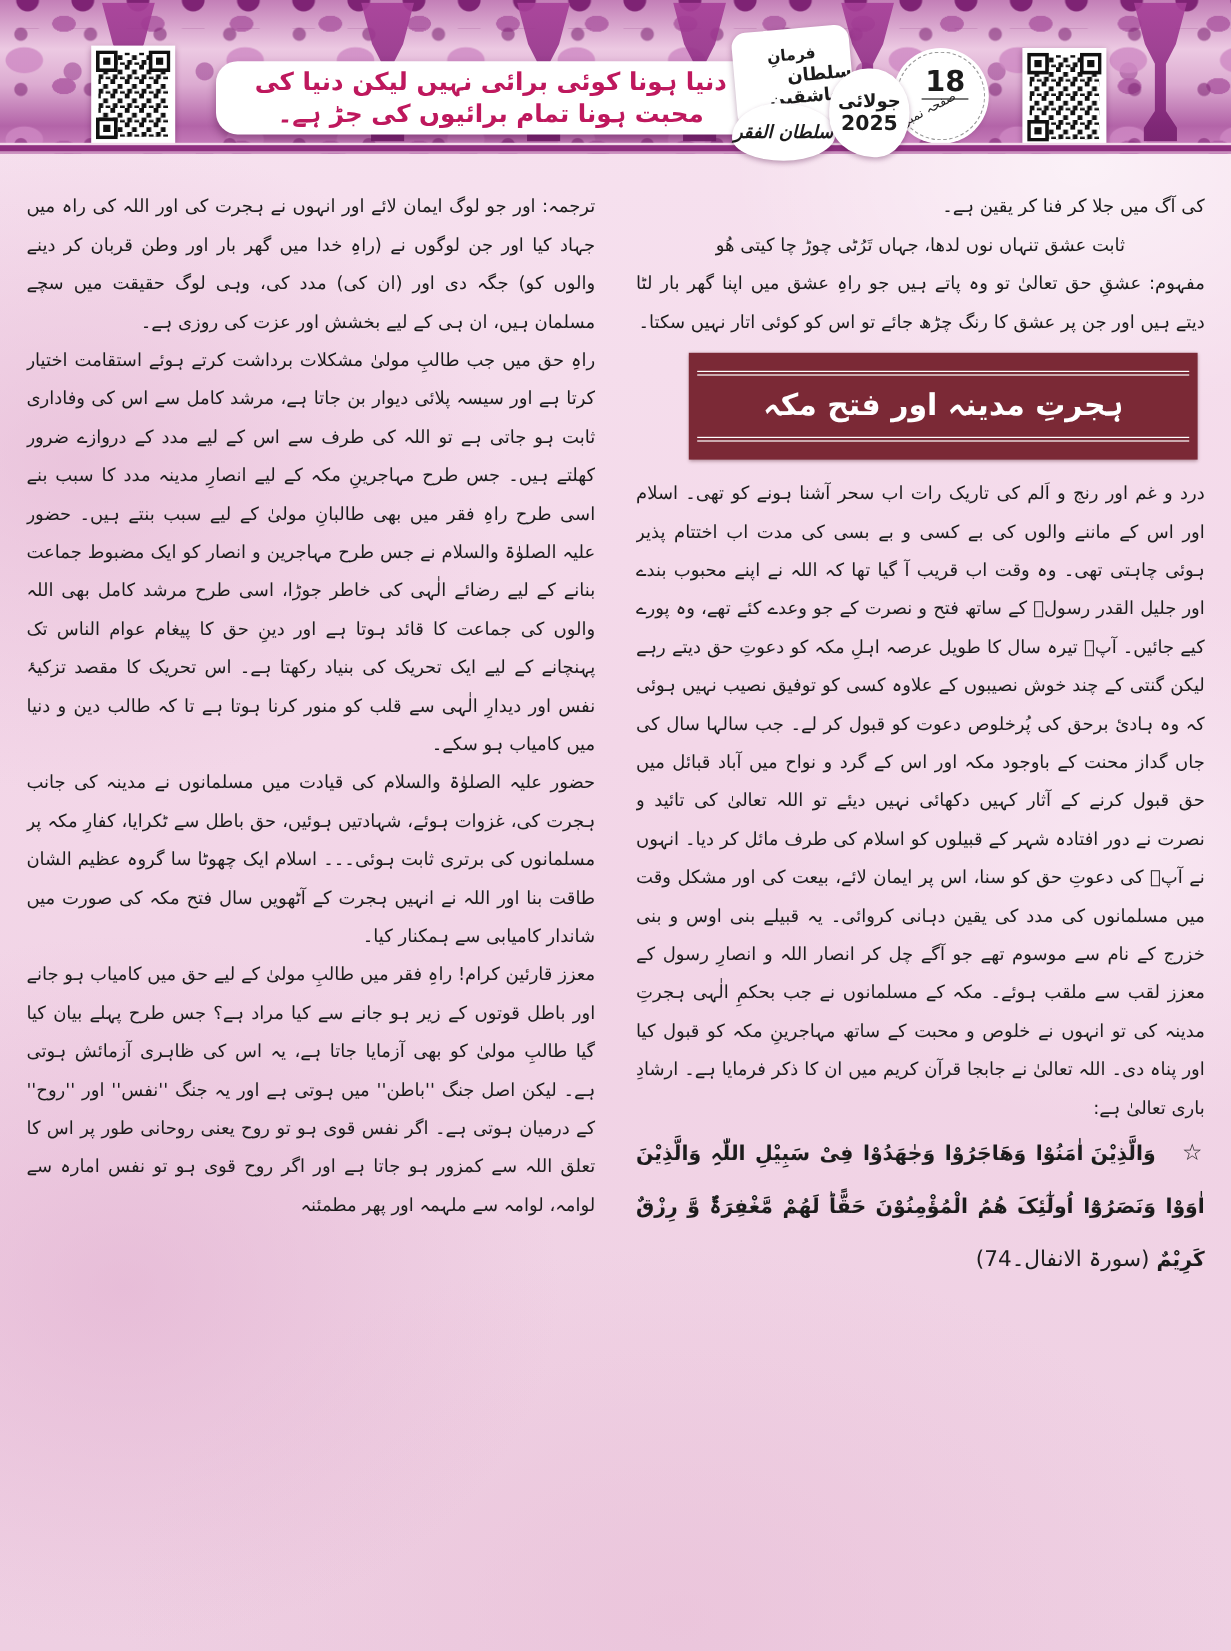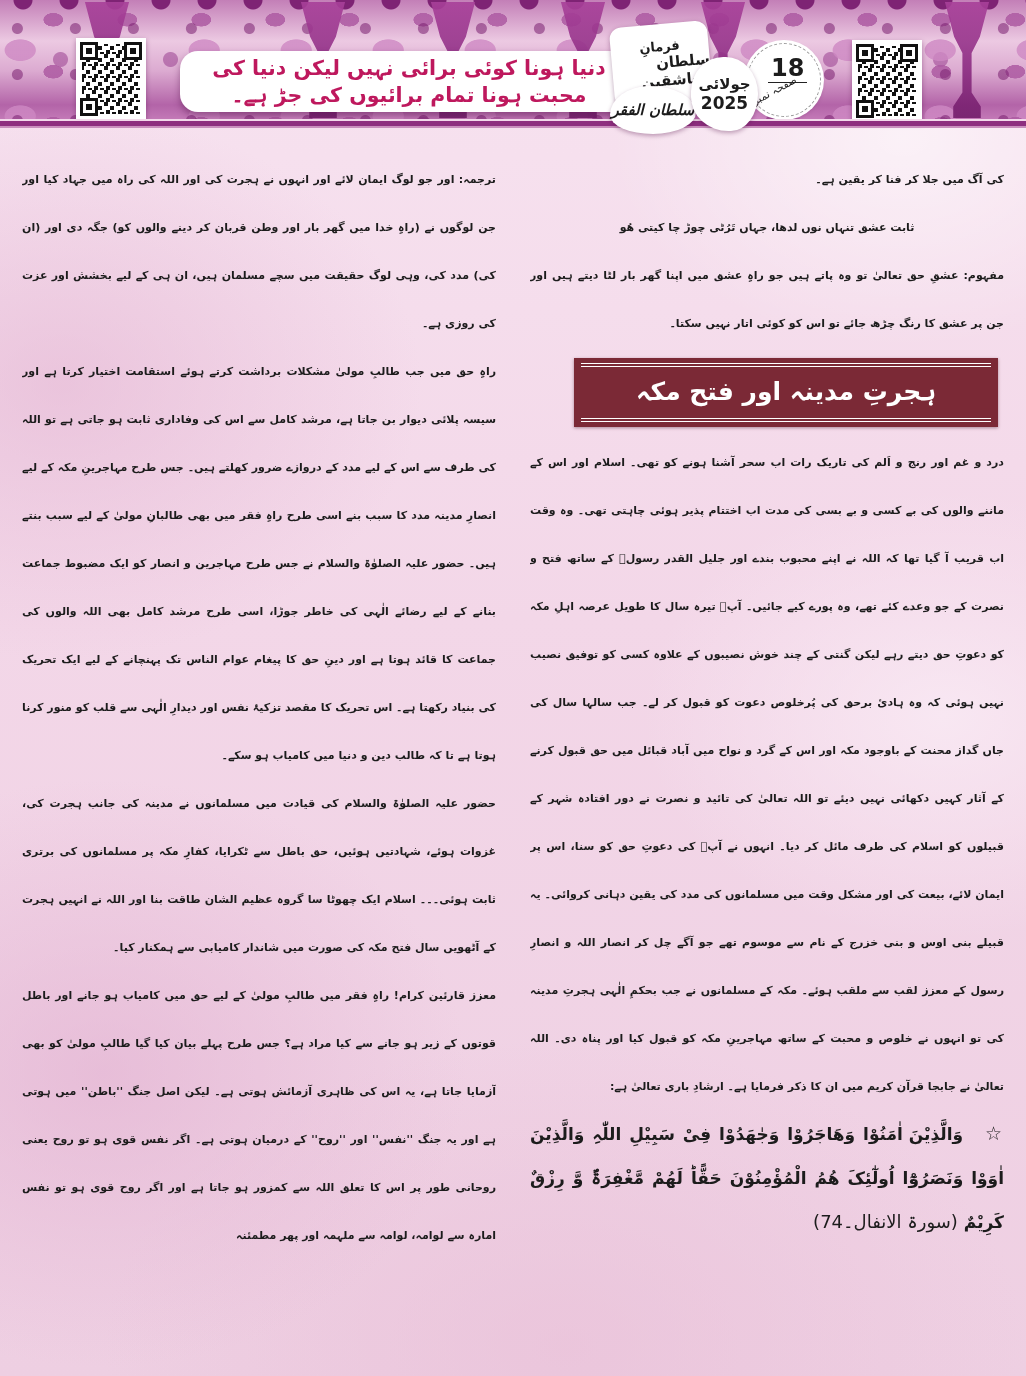--- a/index.html
+++ b/index.html
@@ -103,26 +103,26 @@
     position:absolute; left:2px; top:40px; font-size:10.5px; white-space:nowrap;
     transform:rotate(-28deg); color:#222;
   }
 
   
   .content {
     position:absolute; top:156px; left:22px; right:22px; bottom:10px;
     display:flex; gap:34px; z-index:2;
   }
   .col { flex:1 1 0; overflow:hidden; }
-  .col p { font-size:11px; line-height:48px; text-align:justify; color:#1c1c1c;font-weight:bold; }
+  .col p { font-size:15px; line-height:32px; text-align:justify; color:#1c1c1c; }
   .couplet { text-align:center !important; padding:0 8px; }
   .mafhoom { }
 
   .section-banner {
-    background:#7b2936; margin:10px 6px 12px 44px; padding:5px 7px;
+    background:#7b2936; margin:10px 6px 12px 44px; padding:15px 7px;
     box-shadow:0 1px 3px rgba(60,10,20,.4);
   }
   .section-banner .inner {
     border-top:4px double #fff; border-bottom:4px double #fff;
     padding:10px 6px 12px 6px; text-align:center;
   }
   .section-banner .inner span {
     color:#fff; font-size:25px; font-weight:bold; letter-spacing:1px;
   }
 

